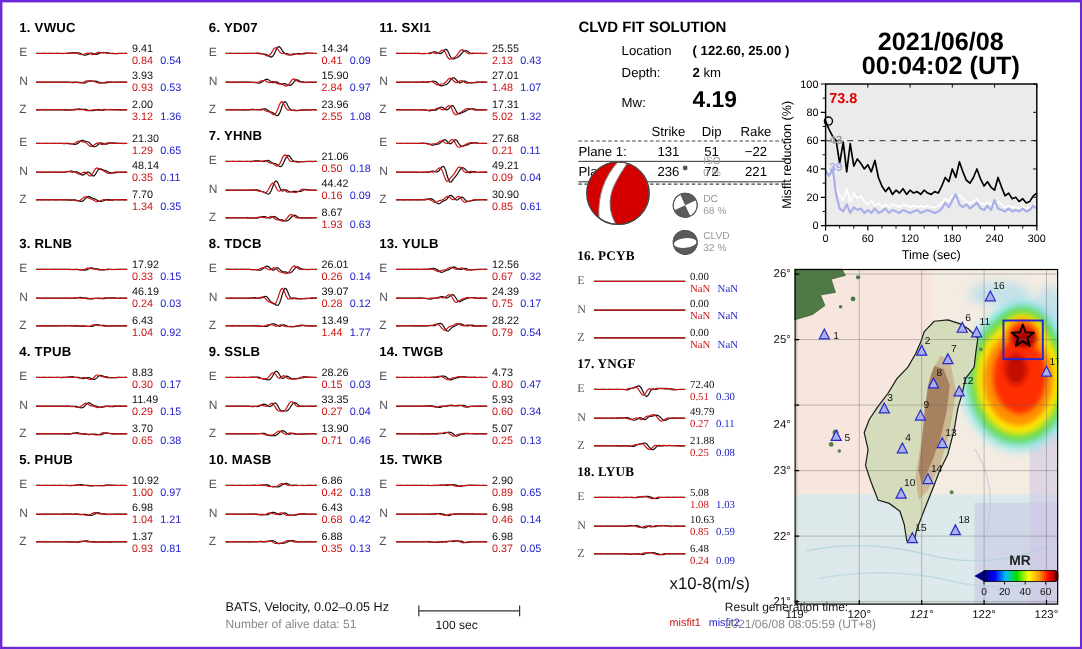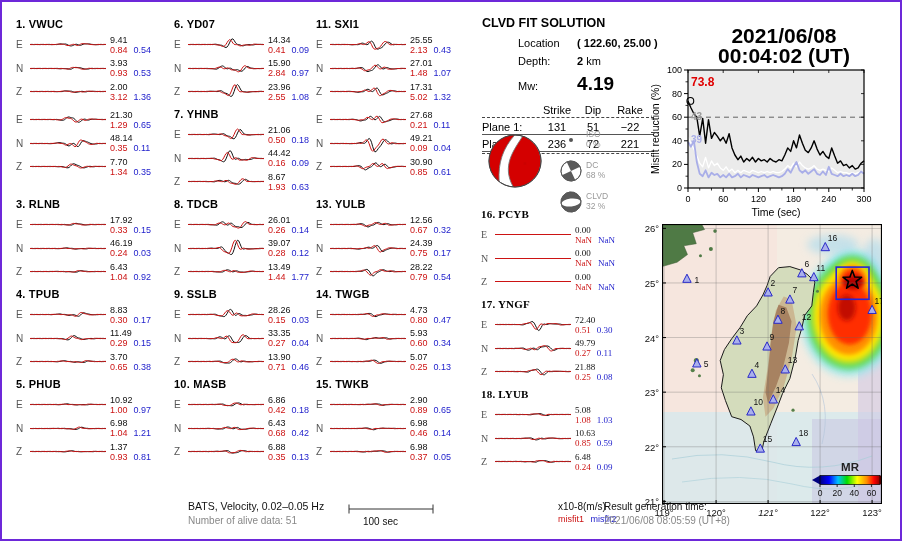--- a/index.html
+++ b/index.html
@@ -841,40 +841,40 @@
       <line x1="0" x2="4" y1="4.367999999999907" y2="4.367999999999907" stroke="#000" stroke-width="1"></line>
       <line x1="0" x2="4" y1="58.96799999999991" y2="58.96799999999991" stroke="#000" stroke-width="1"></line>
       <line x1="0" x2="4" y1="113.56799999999991" y2="113.56799999999991" stroke="#000" stroke-width="1"></line>
       <line x1="0" x2="4" y1="168.16799999999992" y2="168.16799999999992" stroke="#000" stroke-width="1"></line>
       <line x1="0" x2="4" y1="222.76799999999992" y2="222.76799999999992" stroke="#000" stroke-width="1"></line>
       <line x1="0" x2="4" y1="277.36799999999994" y2="277.36799999999994" stroke="#000" stroke-width="1"></line>
     </svg>
   <div id="map-labels">
       <div class="maplab latlab" style="left:633px;top:221px;">26°</div>
       <div class="maplab latlab" style="left:633px;top:276px;">25°</div>
-      <div class="maplab latlab" style="left:633px;top:331px;">24°</div>
+      <div class="maplab latlab" style="left:633px;top:347px;">24°</div>
       <div class="maplab latlab" style="left:633px;top:385px;">23°</div>
       <div class="maplab latlab" style="left:633px;top:440px;">22°</div>
       <div class="maplab latlab" style="left:633px;top:494px;">21°</div>
       <div class="maplab lonlab" style="left:650px;top:505px;">119°</div>
       <div class="maplab lonlab" style="left:702px;top:505px;">120°</div>
       <div class="maplab lonlab" style="left:754px;top:505px;font-style:italic;">121°</div>
       <div class="maplab lonlab" style="left:806px;top:505px;">122°</div>
       <div class="maplab lonlab" style="left:858px;top:505px;">123°</div>
     </div>
 
   <div class="ft" style="left:186px;top:498px;">BATS, Velocity, 0.02–0.05 Hz</div>
   <div class="ft ft-gray" style="left:186px;top:513px;font-size:10px;">Number of alive data: 51</div>
   <svg id="scalebar" width="92" height="12">
     <line x1="3" y1="6" x2="87" y2="6" stroke="#333" stroke-width="1"></line>
     <line x1="3" y1="1.5" x2="3" y2="10.5" stroke="#333" stroke-width="1"></line>
     <line x1="87" y1="1.5" x2="87" y2="10.5" stroke="#333" stroke-width="1"></line>
   </svg>
   <div class="ft" style="left:361px;top:514px;font-size:10px;">100 sec</div>
-  <div class="ft" style="left:556px;top:499px;font-size:10px;text-align:center;">x10-8(m/s)</div>
+  <div class="ft" style="left:556px;top:476px;font-size:14px;text-align:center;">x10-8(m/s)</div>
   <div id="legend-misfit">
     <span class="m1">misfit1</span>
     <span class="m2">misfit2</span>
   </div>
   <div class="ft" style="left:602px;top:499px;font-size:10px;">Result generation time:</div>
   <div class="ft ft-gray" style="left:602px;top:513px;font-size:10px;">2021/06/08 08:05:59 (UT+8)</div>
 
 </div>
 
 </body></html>

